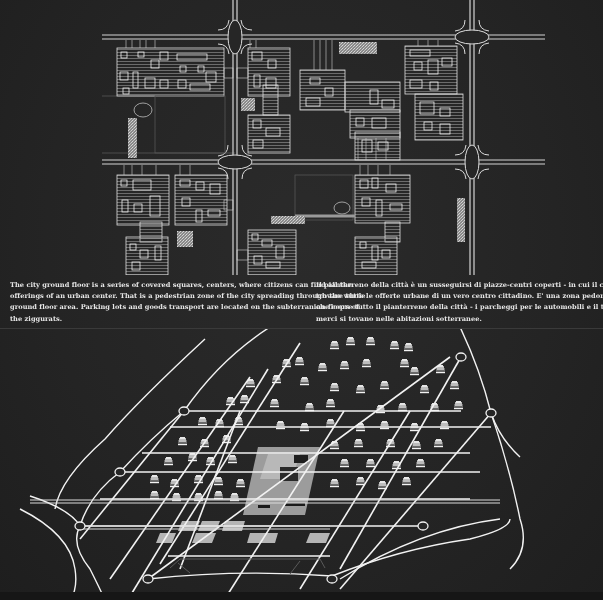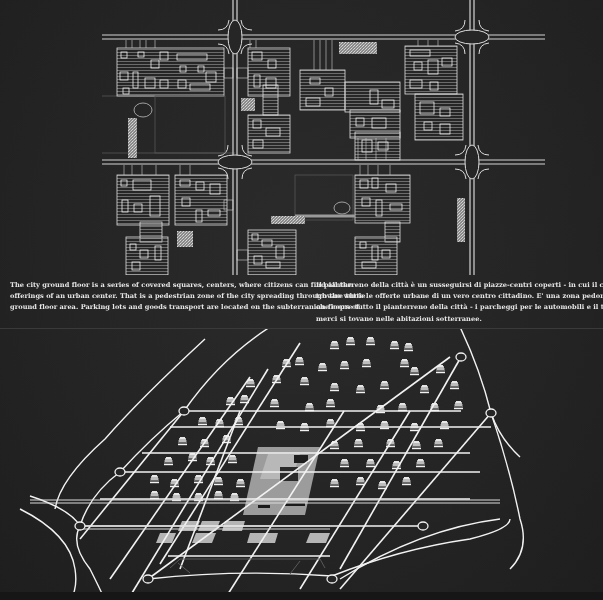--- a/index.html
+++ b/index.html
@@ -242,20 +242,21 @@
         <rect x="271" y="216" width="34" height="8" fill="url(#hatch)"></rect>
         <rect x="457" y="198" width="8" height="44" fill="url(#hatch)"></rect>
       </g>
     </svg>
   </div>
 
   <div class="text-block text-en">
     <span class="line">The city ground floor is a series of covered squares, centers, where citizens can find all the</span>
     <span class="line">offerings of an urban center. That is a pedestrian zone of the city spreading through the whole</span>
     <span class="line">ground floor area. Parking lots and goods transport are located on the subterranian floors of</span>
+    <span class="line">the ziggurats.</span>
   </div>
   <div class="text-block text-it">
     <span class="line">Il pianterreno della città è un susseguirsi di piazze-centri coperti - in cui il cittadino può</span>
     <span class="line">trovare tutte le offerte urbane di un vero centro cittadino. E' una zona pedonale della città</span>
     <span class="line">che copre tutto il pianterreno della città - i parcheggi per le automobili e il trasporto delle</span>
     <span class="line">merci si tovano nelle abitazioni sotterranee.</span>
   </div>
 
   <div class="divider"></div>
 

